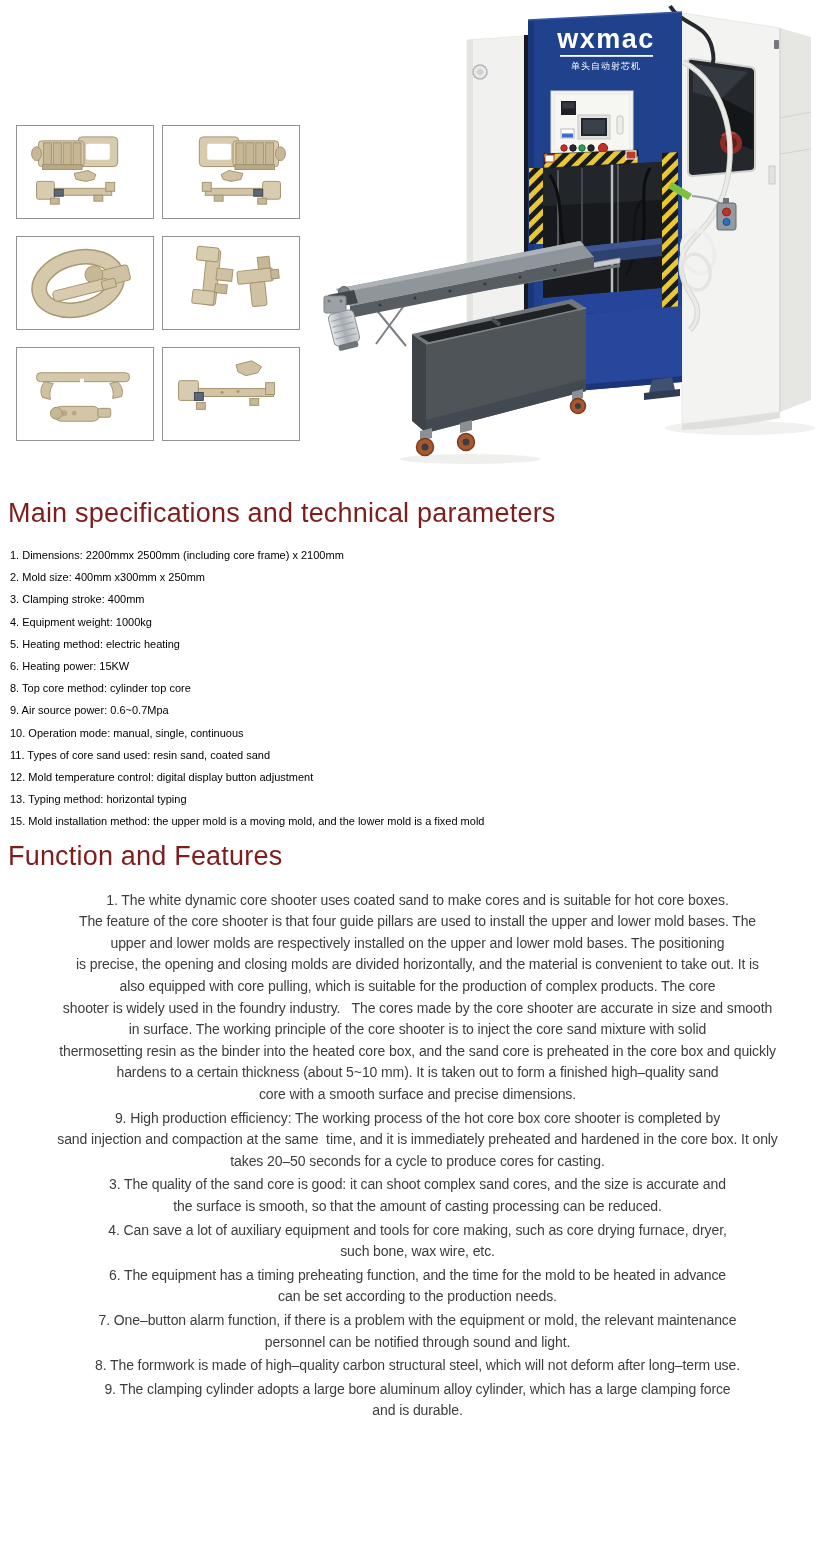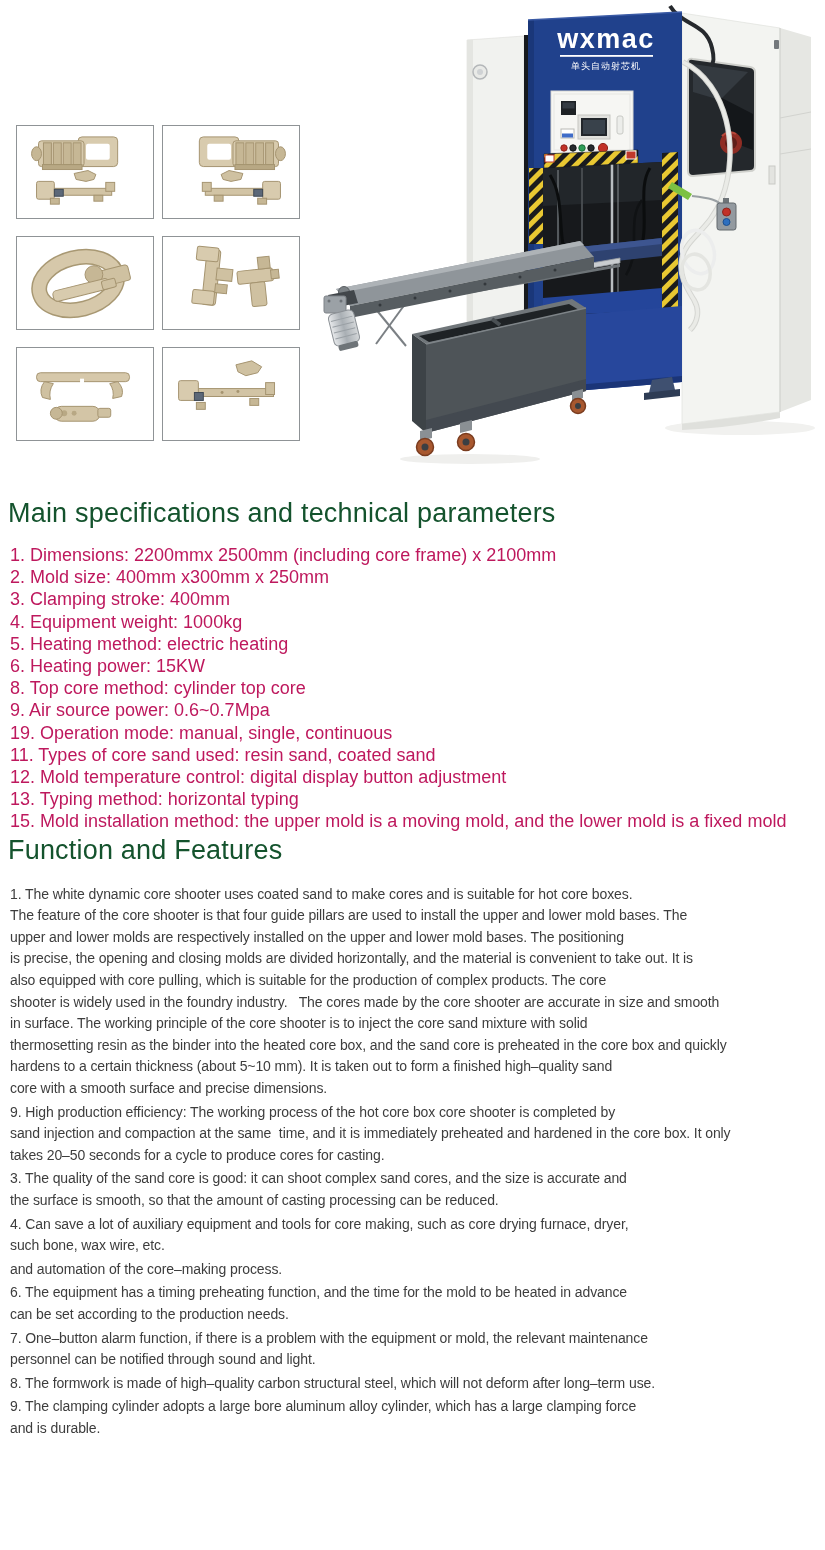--- a/index.html
+++ b/index.html
@@ -19,29 +19,29 @@
   }
   .gallery figure {
     width:138px; height:94px; background:#fff;
     border:1px solid #8f9396; overflow:hidden;
   }
   .gallery svg { display:block; margin:1px; }
   .machine-wrap { position:absolute; left:320px; top:0; width:505px; height:480px;text-align:center; }
 
   
   .specs-heading, .features-heading {
-    font-size:27px; font-weight:400; color:#14532d;
+    font-size:27px; font-weight:400; color:#7f1d1d;
     letter-spacing:0.2px; line-height:34px; margin:16px 0 0 8px;
   }
-  .features-heading { margin-top:0; }
+  .features-heading { margin-top:6px; }
   .spec-list { margin:14px 0 0 10px; }
   .spec-list .line {
-    font-size:18px; line-height:22.2px; color:#be185d; white-space:pre;
-  }
-  .feature-list { margin:17px 0 0 10px; }
+    font-size:11px; line-height:22.2px; color:#000000; white-space:pre;
+  }
+  .feature-list { margin:17px 0 0 10px;text-align:center; }
   .feature-list .para { margin-bottom:2px; }
   .feature-list .line {
     font-size:14px; line-height:21.6px; color:#3d3d3d;
     letter-spacing:-0.1px; white-space:pre;
   }
 </style>
 </head>
 <body>
 
 <div class="page">
@@ -344,21 +344,21 @@
     <h1 class="specs-heading">Main specifications and technical parameters</h1>
     <div class="spec-list">
         <div class="line">1. Dimensions: 2200mmx 2500mm (including core frame) x 2100mm</div>
         <div class="line">2. Mold size: 400mm x300mm x 250mm</div>
         <div class="line">3. Clamping stroke: 400mm</div>
         <div class="line">4. Equipment weight: 1000kg</div>
         <div class="line">5. Heating method: electric heating</div>
         <div class="line">6. Heating power: 15KW</div>
         <div class="line">8. Top core method: cylinder top core</div>
         <div class="line">9. Air source power: 0.6~0.7Mpa</div>
-        <div class="line">19. Operation mode: manual, single, continuous</div>
+        <div class="line">10. Operation mode: manual, single, continuous</div>
         <div class="line">11. Types of core sand used: resin sand, coated sand</div>
         <div class="line">12. Mold temperature control: digital display button adjustment</div>
         <div class="line">13. Typing method: horizontal typing</div>
         <div class="line">15. Mold installation method: the upper mold is a moving mold, and the lower mold is a fixed mold</div>
       </div>
   </section>
 
   <section>
     <h1 class="features-heading">Function and Features</h1>
     <div class="feature-list">
@@ -381,21 +381,20 @@
         </div>
         <div class="para">
           <div class="line">3. The quality of the sand core is good: it can shoot complex sand cores, and the size is accurate and</div>
           <div class="line">the surface is smooth, so that the amount of casting processing can be reduced.</div>
         </div>
         <div class="para">
           <div class="line">4. Can save a lot of auxiliary equipment and tools for core making, such as core drying furnace, dryer,</div>
           <div class="line">such bone, wax wire, etc.</div>
         </div>
         <div class="para">
-          <div class="line">and automation of the core–making process.</div>
         </div>
         <div class="para">
           <div class="line">6. The equipment has a timing preheating function, and the time for the mold to be heated in advance</div>
           <div class="line">can be set according to the production needs.</div>
         </div>
         <div class="para">
           <div class="line">7. One–button alarm function, if there is a problem with the equipment or mold, the relevant maintenance</div>
           <div class="line">personnel can be notified through sound and light.</div>
         </div>
         <div class="para">

